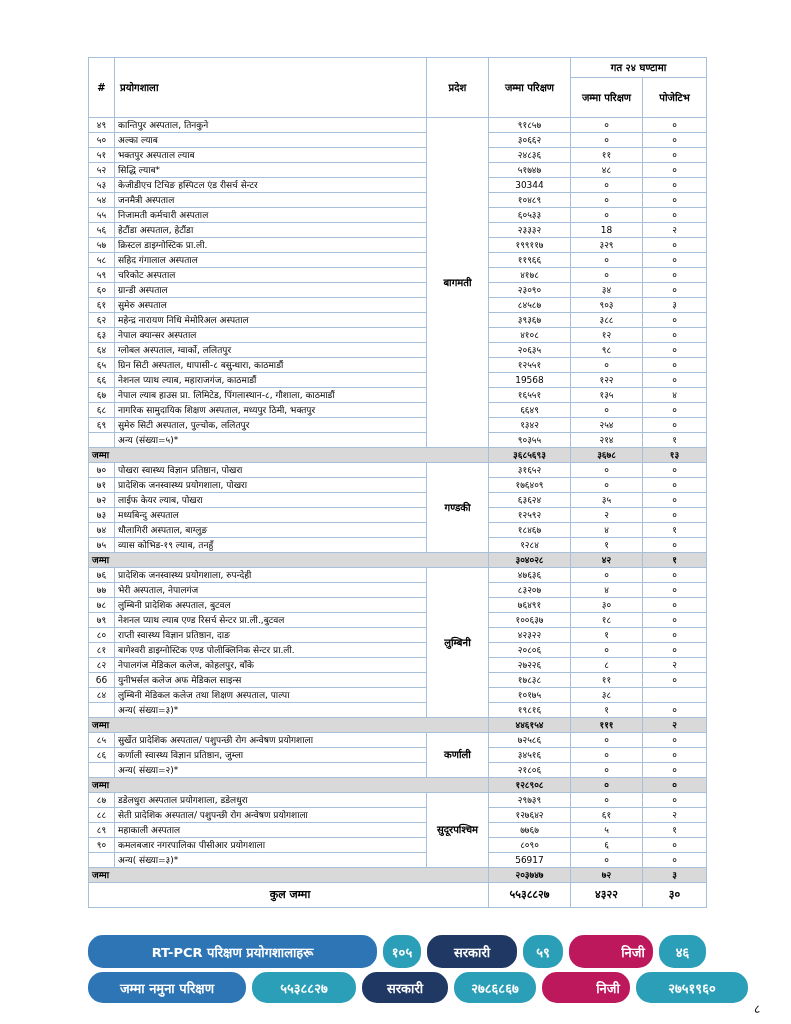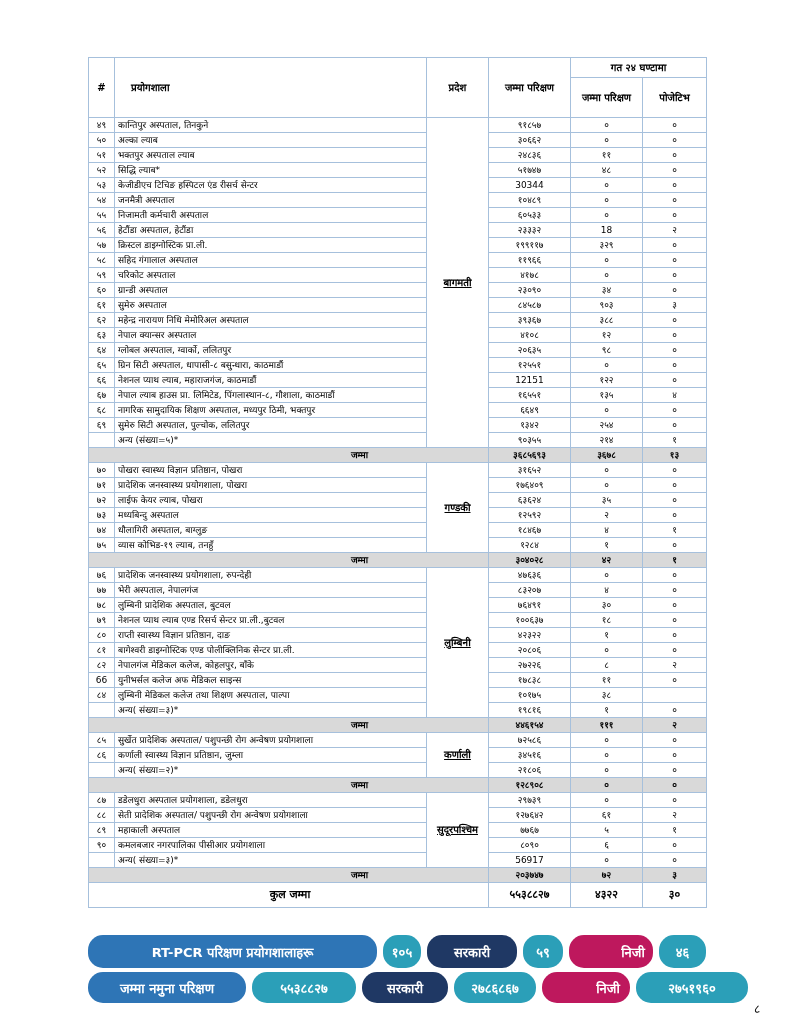--- a/index.html
+++ b/index.html
@@ -9,27 +9,27 @@
   }
   .table-wrap{position:absolute;left:88px;top:57px;width:618px;}
   table{border-collapse:collapse;width:618px;table-layout:fixed;}
   th,td{
     border:1px solid #a6c0dc;font-size:9px;line-height:12px;
     padding:0 3px;height:15px;box-sizing:border-box;overflow:hidden;white-space:nowrap;
   }
   thead th{font-weight:bold;font-size:10px;line-height:13px;white-space:normal;}
   thead tr.h1 th{height:20px;}
   thead tr.h2 th{height:40px;}
-  th.h-lab{text-align:left;padding-left:16px;}
+  th.h-lab{text-align:left;padding-left:5px;}
   td.sn{text-align:center;}
   td.lab{text-align:left;}
   td.num{text-align:center;}
-  td.province-cell{text-align:center;font-weight:bold;font-size:10px;white-space:normal;text-decoration:underline;}
+  td.province-cell{text-align:center;font-weight:bold;font-size:10px;white-space:normal;}
   tr.total-row td{background:#d9d9d9;font-weight:bold;}
-  td.total-label{text-align:right;padding-right:120px;}
+  td.total-label{text-align:left;padding-right:120px;}
   tr.grand-row td{font-weight:bold;height:25px;font-size:11px;}
   td.grand-label{text-align:center;padding-right:0;}
   
   .bar{position:absolute;display:flex;}
   .seg{display:flex;align-items:center;justify-content:center;color:#fff;font-weight:bold;box-sizing:border-box;border-radius:15px;}
   .seg.blue{background:#2e75b6;}
   .seg.teal{background:#2b9fb8;}
   .seg.navy{background:#1f3864;}
   .seg.light{background:#be185d;padding-left:44px;}
   #bar1{left:88px;top:935px;height:33px;}
@@ -180,21 +180,21 @@
         <tr>
           <td class="sn">६५</td>
           <td class="lab">ग्रिन सिटी अस्पताल, धापासी-८ बसुन्धारा, काठमाडौं</td>
           <td class="num">१२५५१</td>
           <td class="num">०</td>
           <td class="num">०</td>
         </tr>
         <tr>
           <td class="sn">६६</td>
           <td class="lab">नेशनल प्याथ ल्याब, महाराजगंज, काठमाडौं</td>
-          <td class="num">12151</td>
+          <td class="num">19568</td>
           <td class="num">१२२</td>
           <td class="num">०</td>
         </tr>
         <tr>
           <td class="sn">६७</td>
           <td class="lab">नेपाल ल्याब हाउस प्रा. लिमिटेड, पिंगलास्थान-८, गौशाला, काठमाडौं</td>
           <td class="num">१६५५१</td>
           <td class="num">१३५</td>
           <td class="num">४</td>
         </tr>

